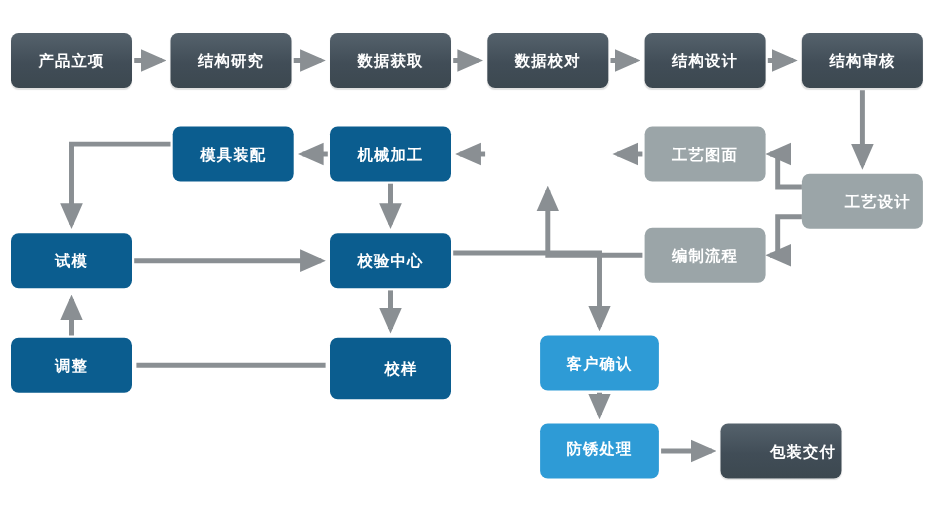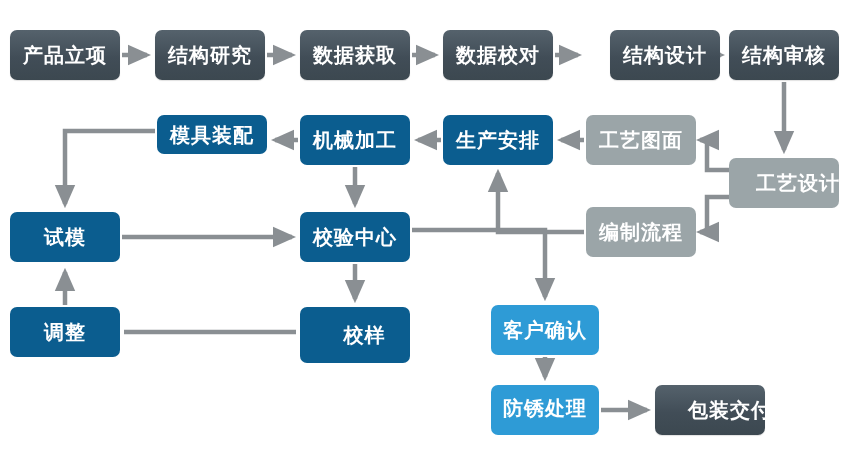--- a/index.html
+++ b/index.html
@@ -19,21 +19,21 @@
     width:846px;height:466px;
     pointer-events:none;
   }
   .node{
     position:absolute;
     display:flex;
     align-items:center;
     justify-content:center;
     border-radius:7px;
     color:#ffffff;
-    font-size:20px;
+    font-size:14px;
     font-weight:bold;
     letter-spacing:1px;
     line-height:1;
     white-space:nowrap;
     box-sizing:border-box;
     user-select:none;
   }
   .n-dark{
     background:linear-gradient(180deg,#55626c 0%,#414d57 55%,#3c4850 100%);
     box-shadow:0 1px 1px rgba(0,0,0,.12);
@@ -98,30 +98,29 @@
 
       <path d="M 601 410 L 647 410" marker-end="url(#ar)"></path>
 
     </g>
   </svg>
 
   <div class="node n-dark" style="left:10px;top:30px;width:110px;height:50px;">产品立项</div>
   <div class="node n-dark" style="left:155px;top:30px;width:110px;height:50px;">结构研究</div>
   <div class="node n-dark" style="left:443px;top:30px;width:110px;height:50px;">数据校对</div>
   <div class="node n-dark" style="left:300px;top:30px;width:110px;height:50px;">数据获取</div>
-  <div class="node n-dark" style="left:586px;top:30px;width:110px;height:50px;margin-left:24px;">结构设计</div>
+  <div class="node n-dark" style="left:586px;top:30px;width:110px;height:50px;">结构设计</div>
   <div class="node n-dark" style="left:729px;top:30px;width:110px;height:50px;">结构审核</div>
 
   <div class="node n-gray" style="left:729px;top:158px;width:110px;height:50px;padding-left:28px;">工艺设计</div>
   <div class="node n-gray" style="left:586px;top:115px;width:110px;height:50px;">工艺图面</div>
   <div class="node n-gray" style="left:586px;top:207px;width:110px;height:50px;">编制流程</div>
 
-  <div class="node n-blue" style="left:443px;top:115px;width:110px;height:50px;">生产安排</div>
   <div class="node n-blue" style="left:300px;top:115px;width:110px;height:50px;text-align:center;">机械加工</div>
-  <div class="node n-blue" style="left:157px;top:115px;width:110px;height:39px;">模具装配</div>
+  <div class="node n-blue" style="left:157px;top:115px;width:110px;height:50px;">模具装配</div>
 
   <div class="node n-blue" style="left:10px;top:212px;width:110px;height:50px;">试模</div>
   <div class="node n-blue" style="left:300px;top:212px;width:110px;height:50px;">校验中心</div>
 
   <div class="node n-blue" style="left:10px;top:307px;width:110px;height:50px;">调整</div>
   <div class="node n-blue" style="left:300px;top:307px;width:110px;height:56px;padding-left:19px;">校样</div>
 
   <div class="node n-lightblue" style="left:491px;top:305px;width:108px;height:50px;">客户确认</div>
   <div class="node n-lightblue" style="left:491px;top:385px;width:108px;height:50px;font-family:Liberation Mono, monospace;">防锈处理</div>
   <div class="node n-dark" style="left:655px;top:385px;width:110px;height:50px;padding-left:40px;">包装交付</div>

